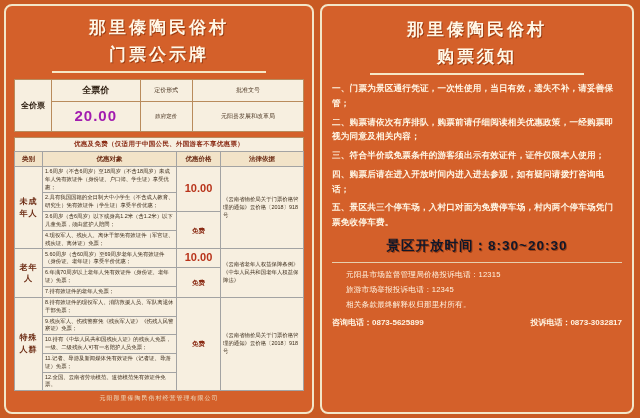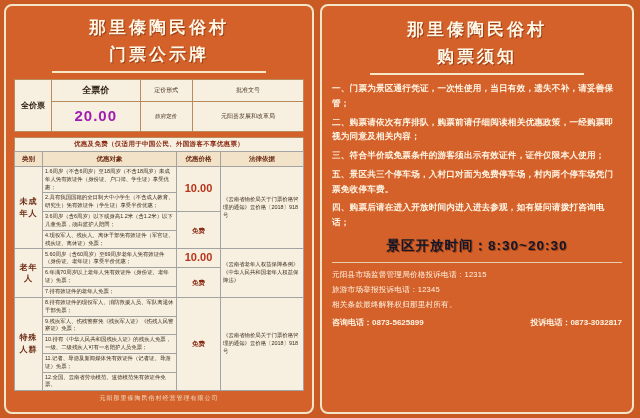--- a/index.html
+++ b/index.html
@@ -174,20 +174,21 @@
   }
   .divider{
     width:100%;height:1px;background:#e7cfae;
     margin:7px 0 5px 0;
   }
   .contacts{
     color:#fff4e2;
     font-size:7.6px;
     line-height:1.95;
     letter-spacing:.2px;
+    margin-left:14px;
   }
   .contacts div{white-space:nowrap;}
   .phones{
     margin-top:5px;
     display:flex;
     justify-content:space-between;
     color:#fff4e2;
     font-size:8px;
     font-weight:bold;
   }
@@ -294,22 +295,22 @@
   <div class="board right-board">
 
     <div class="title1">那里傣陶民俗村</div>
     <div class="title2">购票须知</div>
     <div class="title-rule"></div>
 
     <div class="rules">
       <p>一、门票为景区通行凭证，一次性使用，当日有效，遗失不补，请妥善保管；</p>
       <p>二、购票请依次有序排队，购票前请仔细阅读相关优惠政策，一经购票即视为同意及相关内容；</p>
       <p>三、符合半价或免票条件的游客须出示有效证件，证件仅限本人使用；</p>
+      <p>四、购票后请在进入开放时间内进入进去参观，如有疑问请拨打咨询电话；</p>
       <p>五、景区共三个停车场，入村口对面为免费停车场，村内两个停车场凭门票免收停车费。</p>
-      <p>四、购票后请在进入开放时间内进入进去参观，如有疑问请拨打咨询电话；</p>
     </div>
 
     <div class="open-line">
       <span>景区开放时间：</span><span>8:30~20:30</span>
     </div>
 
     <div class="divider"></div>
 
     <div class="contacts">
       <div>元阳县市场监督管理局价格投诉电话：12315</div>

